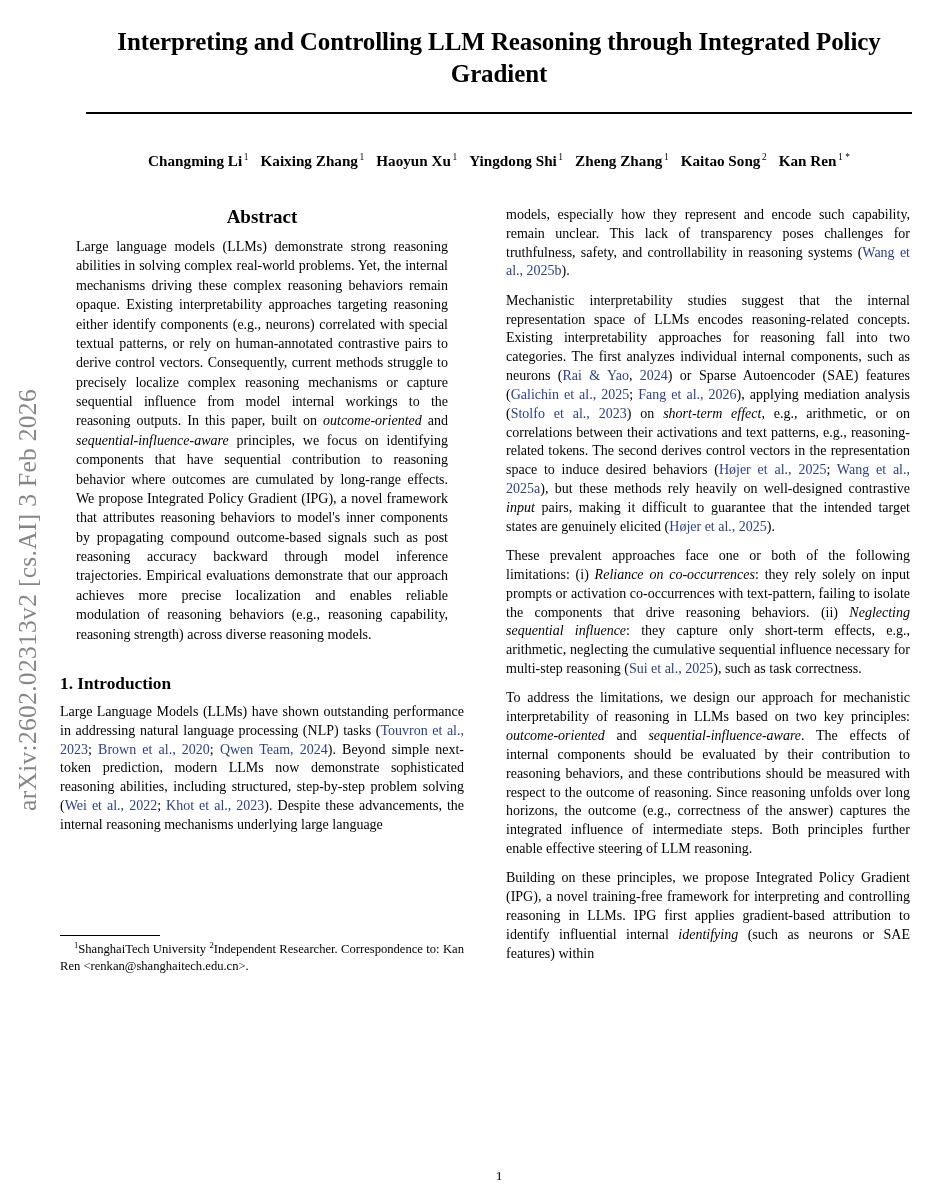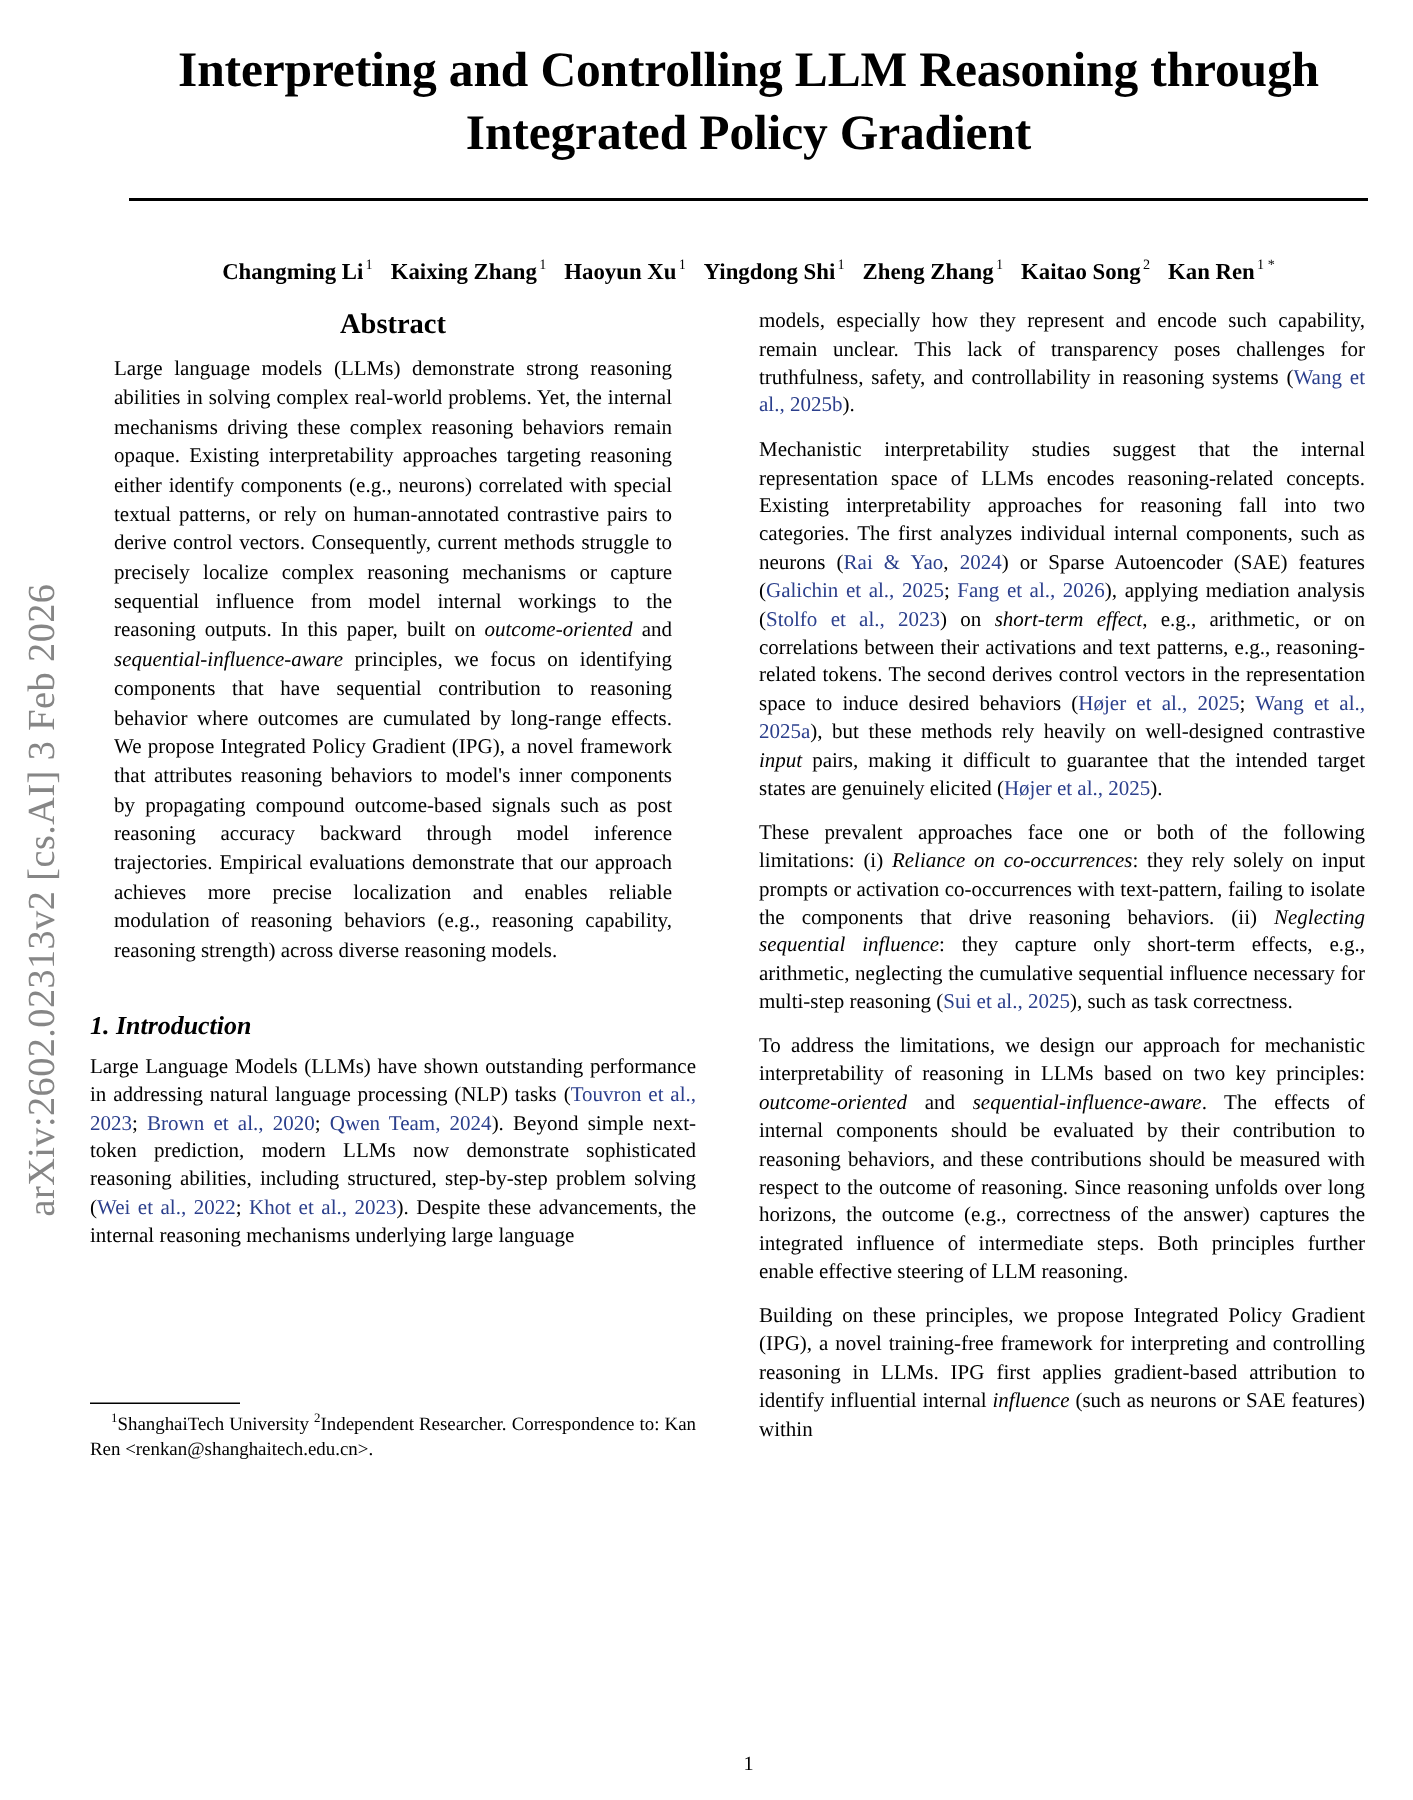--- a/index.html
+++ b/index.html
@@ -43,21 +43,21 @@
     left: 56px;
     top: 0;
     width: 886px;
     height: 1200px;
   }
 
   .title-block {
     padding: 26px 30px 0 30px;
   }
   .paper-title {
-    font-size: 33px;
+    font-size: 25px;
     font-weight: bold;
     line-height: 1.28;
     text-align: center;
     margin: 0;
     letter-spacing: -0.1px;
   }
   .title-rule {
     height: 0;
     border-top: 2.4px solid #000;
     margin: 22px 0 0 0;
@@ -107,21 +107,20 @@
     text-justify: inter-word;
     padding: 0 16px;
     margin: 0;
     hyphens: none;
   }
 
   .section-heading {
     font-size: 17.3px;
     font-weight: bold;
     margin: 30px 0 9px 0;
-    font-style: italic;
   }
 
   p.body-text {
     font-size: 14px;
     line-height: 1.345;
     text-align: justify;
     text-justify: inter-word;
     margin: 0 0 10.5px 0;
     hyphens: none;
   }
@@ -198,20 +197,20 @@
         <p class="footnote"><sup>1</sup><span>ShanghaiTech University </span><sup>2</sup><span>Independent Researcher. Correspondence to: Kan Ren &lt;renkan@shanghaitech.edu.cn&gt;.</span></p>
       </div>
     </div>
 
     <div class="col">
       <div>
           <p class="body-text"><span>models, especially how they represent and encode such capability, remain unclear. This lack of transparency poses challenges for truthfulness, safety, and controllability in reasoning systems (</span><span class="cite">Wang et al., 2025b</span><span>).</span></p>
           <p class="body-text"><span>Mechanistic interpretability studies suggest that the internal representation space of LLMs encodes reasoning-related concepts. Existing interpretability approaches for reasoning fall into two categories. The first analyzes individual internal components, such as neurons (</span><span class="cite">Rai &amp; Yao</span><span>, </span><span class="cite">2024</span><span>) or Sparse Autoencoder (SAE) features (</span><span class="cite">Galichin et al., 2025</span><span>; </span><span class="cite">Fang et al., 2026</span><span>), applying mediation analysis (</span><span class="cite">Stolfo et al., 2023</span><span>) on </span><em class="it">short-term effect</em><span>, e.g., arithmetic, or on correlations between their activations and text patterns, e.g., reasoning-related tokens. The second derives control vectors in the representation space to induce desired behaviors (</span><span class="cite">Højer et al., 2025</span><span>; </span><span class="cite">Wang et al., 2025a</span><span>), but these methods rely heavily on well-designed contrastive </span><em class="it">input</em><span> pairs, making it difficult to guarantee that the intended target states are genuinely elicited (</span><span class="cite">Højer et al., 2025</span><span>).</span></p>
           <p class="body-text"><span>These prevalent approaches face one or both of the following limitations: (i) </span><em class="it">Reliance on co-occurrences</em><span>: they rely solely on input prompts or activation co-occurrences with text-pattern, failing to isolate the components that drive reasoning behaviors. (ii) </span><em class="it">Neglecting sequential influence</em><span>: they capture only short-term effects, e.g., arithmetic, neglecting the cumulative sequential influence necessary for multi-step reasoning (</span><span class="cite">Sui et al., 2025</span><span>), such as task correctness.</span></p>
           <p class="body-text"><span>To address the limitations, we design our approach for mechanistic interpretability of reasoning in LLMs based on two key principles: </span><em class="it">outcome-oriented</em><span> and </span><em class="it">sequential-influence-aware</em><span>. The effects of internal components should be evaluated by their contribution to reasoning behaviors, and these contributions should be measured with respect to the outcome of reasoning. Since reasoning unfolds over long horizons, the outcome (e.g., correctness of the answer) captures the integrated influence of intermediate steps. Both principles further enable effective steering of LLM reasoning.</span></p>
-          <p class="body-text"><span>Building on these principles, we propose Integrated Policy Gradient (IPG), a novel training-free framework for interpreting and controlling reasoning in LLMs. IPG first applies gradient-based attribution to identify influential internal </span><em class="it">influence</em><span> (such as neurons or SAE features) within</span></p>
+          <p class="body-text"><span>Building on these principles, we propose Integrated Policy Gradient (IPG), a novel training-free framework for interpreting and controlling reasoning in LLMs. IPG first applies gradient-based attribution to identify influential internal </span><em class="it">identifying</em><span> (such as neurons or SAE features) within</span></p>
         </div>
     </div>
 
   </div>
 
   <div class="page-number">1</div>
 </div>
 
 </body></html>

